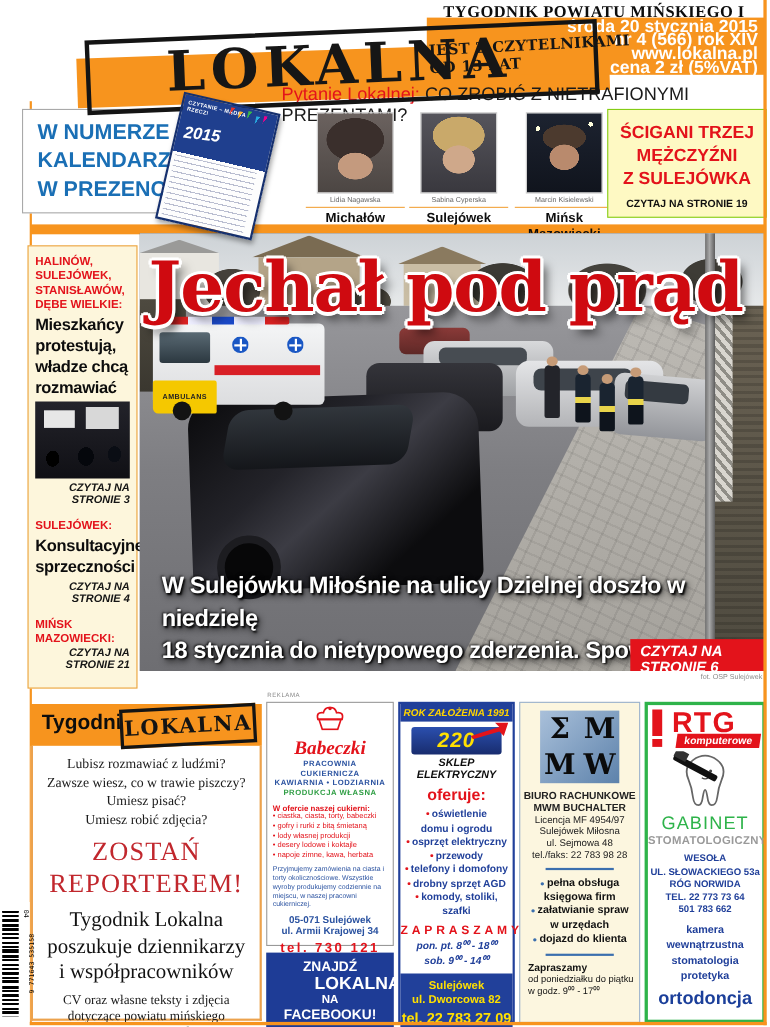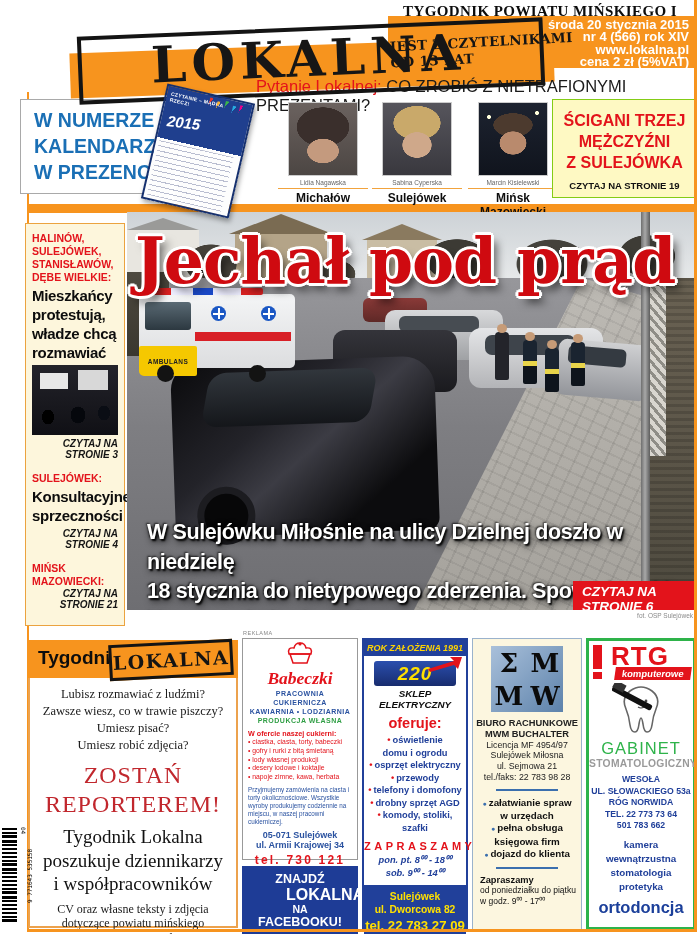--- a/index.html
+++ b/index.html
@@ -10,21 +10,21 @@
 
   
   .frame-right{left:694px;top:0;width:3px;height:932px;background:#F7941E;z-index:40;}
   .frame-bottom{left:27px;top:929px;width:670px;height:3px;background:#F7941E;z-index:40;}
   .frame-left{left:27px;top:92px;width:2px;height:837px;background:#F7941E;z-index:1;}
 
   
   .weekly-line{left:384px;top:3px;width:312px;text-align:center;font-family:"Liberation Serif",serif;
                font-weight:bold;font-size:15px;letter-spacing:.4px;color:#0c0c0c;}
   .issue-box{left:388px;top:16px;width:308px;height:52px;background:#F7941E;z-index:2;}
-  .issue-lines{position:absolute;right:7px;top:3px;text-align:right;color:#fff;font-size:13px;
+  .issue-lines{position:absolute;right:7px;top:3px;text-align:right;color:#fff;font-size:16px;
                line-height:12.3px;font-weight:bold;}
   .issue-web{font-weight:bold;}
   .stamp-tagline{position:absolute;left:2px;top:17px;width:210px;transform:rotate(-3deg);
                  font-family:"DejaVu Serif",serif;font-weight:bold;font-size:13.5px;color:#151515;
                  letter-spacing:.3px;}
   .logo-band{left:70px;top:45px;width:484px;height:45px;background:#F7941E;transform:rotate(-2deg);z-index:1;}
   .logo-frame{left:78px;top:27px;width:458px;height:60px;border:4px solid #141414;transform:rotate(-2.4deg);z-index:3;}
   .logo-text{left:86px;top:29px;width:444px;text-align:center;transform:rotate(-2.4deg);z-index:4;
              font-family:"DejaVu Serif",serif;font-weight:900;font-size:50px;letter-spacing:5px;color:#161616;}
   .question-line{left:256px;top:77px;width:440px;font-size:16.5px;color:#1a1a1a;z-index:2;}
@@ -481,27 +481,27 @@
     <div class="mwm-logo">
       <span>Σ</span>
       <span>M</span>
       <span>M</span>
       <span>W</span>
     </div>
     <div class="mwm-line bold">BIURO RACHUNKOWE</div>
     <div class="mwm-line bold">MWM BUCHALTER</div>
     <div class="mwm-line">Licencja MF 4954/97</div>
     <div class="mwm-line">Sulejówek Miłosna</div>
-    <div class="mwm-line">ul. Sejmowa 21</div>
+    <div class="mwm-line">ul. Sejmowa 48</div>
     <div class="mwm-line">tel./faks: 22 783 98 28</div>
     <div class="mwm-div"></div>
+    <div class="mwm-bullet pre">pełna obsługa
+księgowa firm</div>
     <div class="mwm-bullet pre">załatwianie spraw
 w urzędach</div>
-    <div class="mwm-bullet pre">pełna obsługa
-księgowa firm</div>
     <div class="mwm-bullet">dojazd do klienta</div>
     <div class="mwm-div"></div>
     <div class="mwm-close">
       <div class="mwm-c1">Zapraszamy</div>
       <div class="mwm-c2">od poniedziałku do piątku</div>
       <div class="mwm-c3">w godz. 9⁰⁰ - 17⁰⁰</div>
     </div>
   </div>
 
   <div class="abs ad-rtg">

